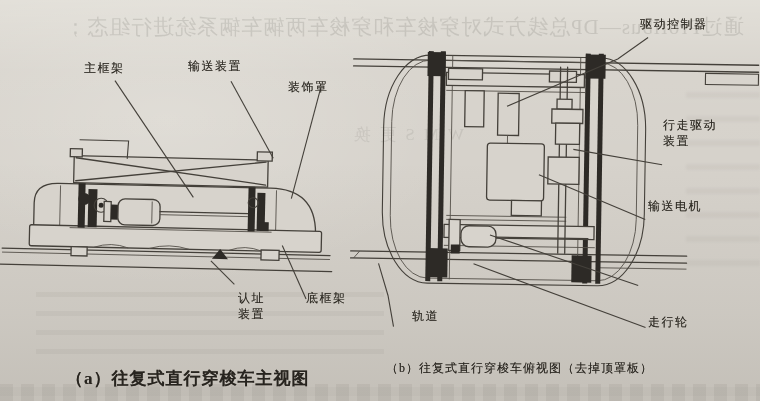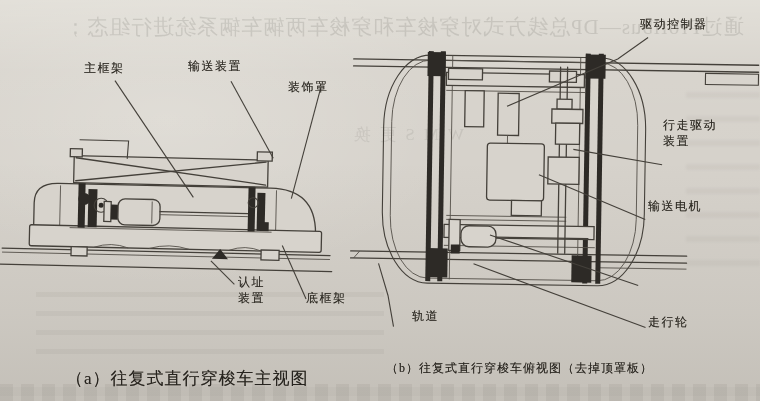--- a/index.html
+++ b/index.html
@@ -152,23 +152,23 @@
       <line class="pl" x1="646" y1="218" x2="539" y2="175"></line>
       <line class="pl" x1="640" y1="284" x2="491" y2="236"></line>
       <line class="pl" x1="648" y1="326" x2="475" y2="265"></line>
       <polyline class="pl" points="380,266 390,298 396,329"></polyline>
     </g>
   </svg>
 
   <div class="abs lbl" style="left:84px;top:61px;">主框架</div>
   <div class="abs lbl" style="left:188px;top:59px;">输送装置</div>
   <div class="abs lbl" style="left:288px;top:61px;margin-top:19px;">装饰罩</div>
-  <div class="abs lbl wrap2" style="left:238px;top:275px;">认址装置</div>
+  <div class="abs lbl wrap2" style="left:238px;top:291px;">认址装置</div>
   <div class="abs lbl" style="left:306px;top:291px;">底框架</div>
-  <div class="abs cap" style="left:66px;top:367px;">（a）往复式直行穿梭车主视图</div>
+  <div class="abs cap" style="left:66px;top:367px;font-weight:bold;">（a）往复式直行穿梭车主视图</div>
 
   <div class="abs lbl" style="left:640px;top:17px;">驱动控制器</div>
   <div class="abs lbl wrap3" style="left:663px;top:118px;">行走驱动装置</div>
   <div class="abs lbl" style="left:648px;top:199px;">输送电机</div>
   <div class="abs lbl" style="left:648px;top:315px;">走行轮</div>
   <div class="abs lbl" style="left:392px;top:309px;margin-left:20px;">轨道</div>
   <div class="abs cap cap-b" style="left:386px;top:360px;">（b）往复式直行穿梭车俯视图（去掉顶罩板）</div>
 
 </div>
 

